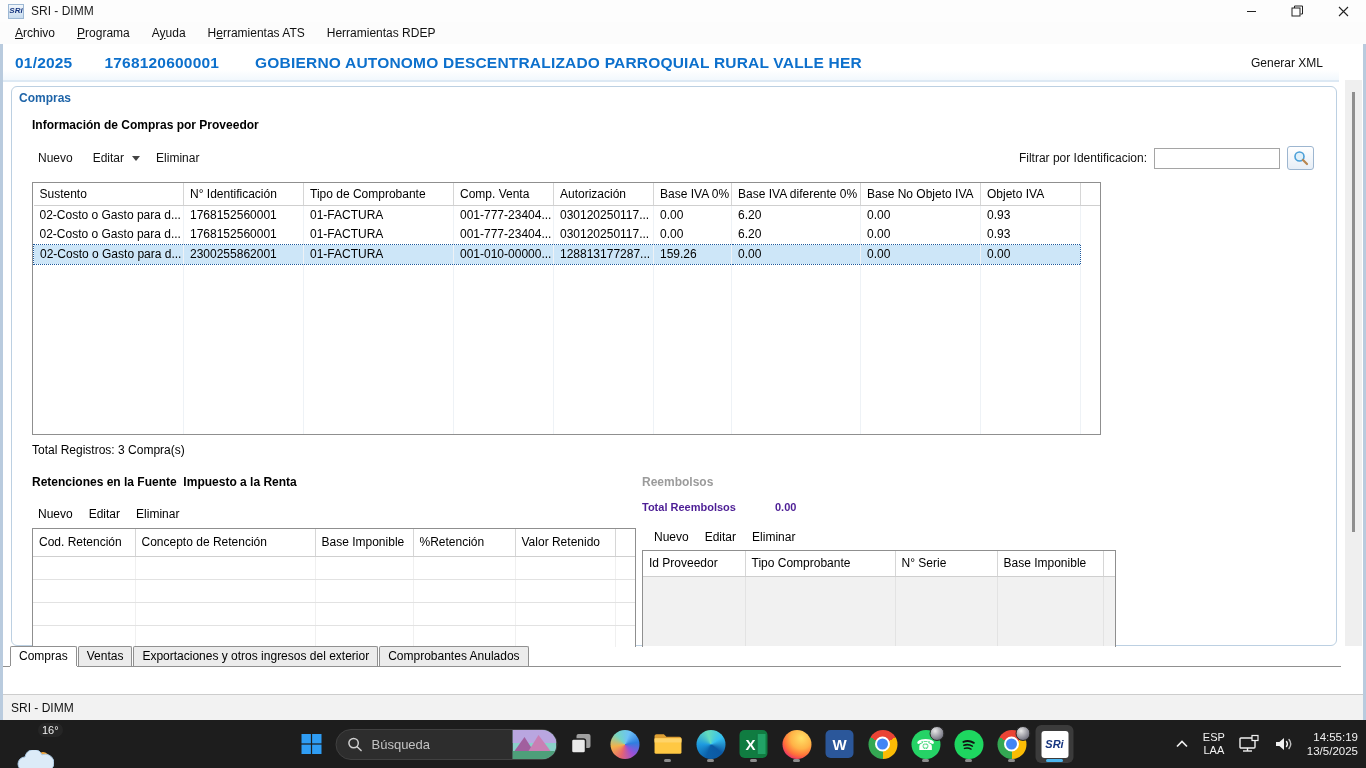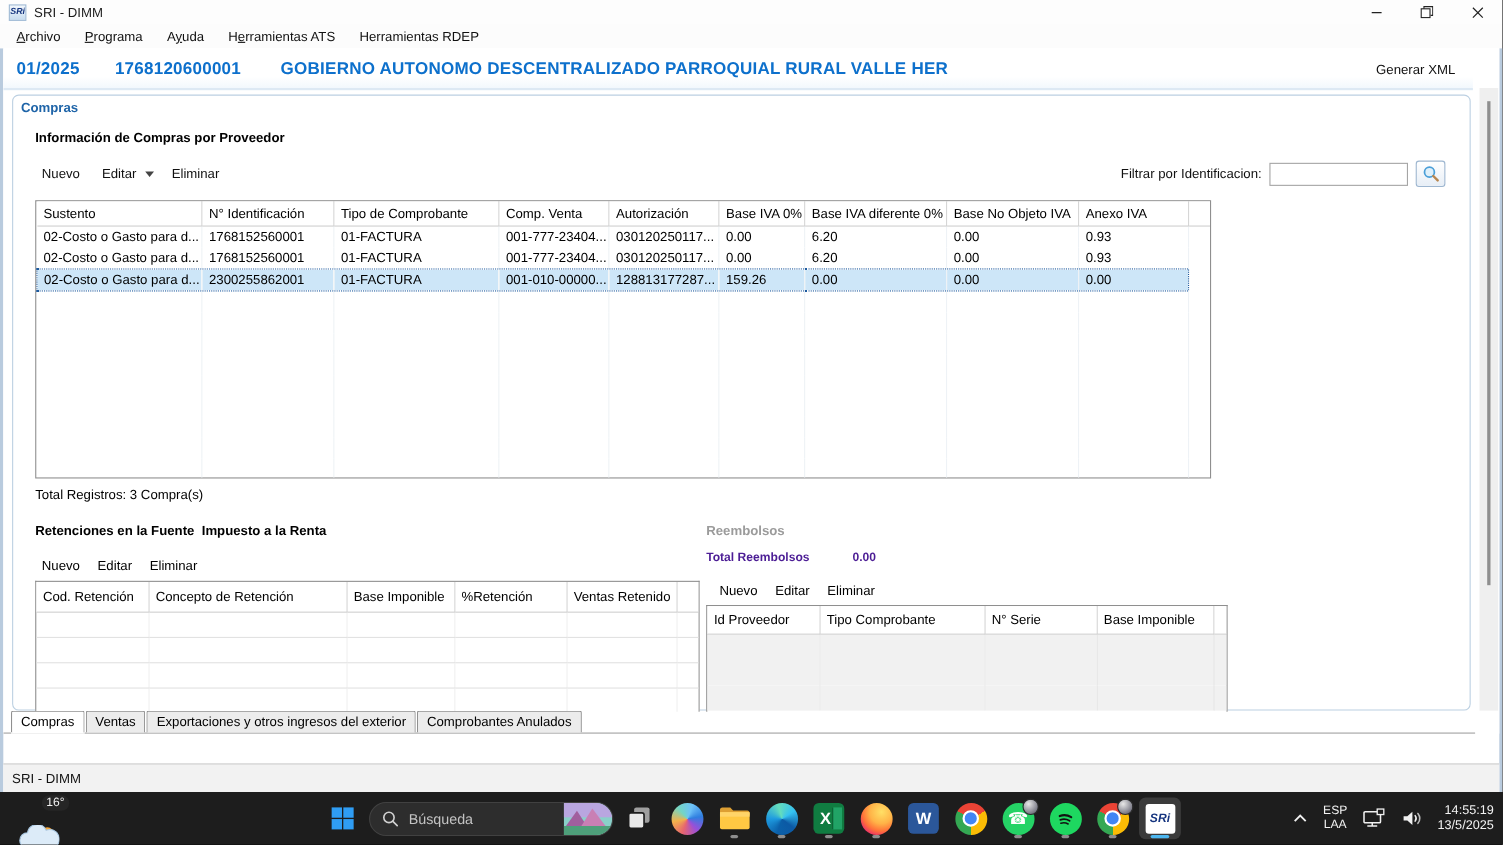--- a/index.html
+++ b/index.html
@@ -228,21 +228,21 @@
                 <thead>
                   <tr>
                     <th>Sustento</th>
                     <th>N° Identificación</th>
                     <th>Tipo de Comprobante</th>
                     <th>Comp. Venta</th>
                     <th>Autorización</th>
                     <th>Base IVA 0%</th>
                     <th>Base IVA diferente 0%</th>
                     <th>Base No Objeto IVA</th>
-                    <th>Anexo IVA</th>
+                    <th>Objeto IVA</th>
                     <th class="filler"></th>
                   </tr>
                 </thead>
                 <tbody>
                   <tr>
                     <td>02-Costo o Gasto para d...</td>
                     <td>1768152560001</td>
                     <td>01-FACTURA</td>
                     <td>001-777-23404...</td>
                     <td>030120250117...</td>
@@ -405,21 +405,21 @@
                   <col style="width: 102px;">
                   <col style="width: 100px;">
                   <col style="width: 20px;">
                 </colgroup>
                 <thead>
                   <tr>
                     <th>Cod. Retención</th>
                     <th>Concepto de Retención</th>
                     <th>Base Imponible</th>
                     <th>%Retención</th>
-                    <th>Ventas Retenido</th>
+                    <th>Valor Retenido</th>
                     <th class="filler"></th>
                   </tr>
                 </thead>
                 <tbody>
                   <tr class="empty-row">
                     <td></td>
                     <td></td>
                     <td></td>
                     <td></td>
                     <td></td>

